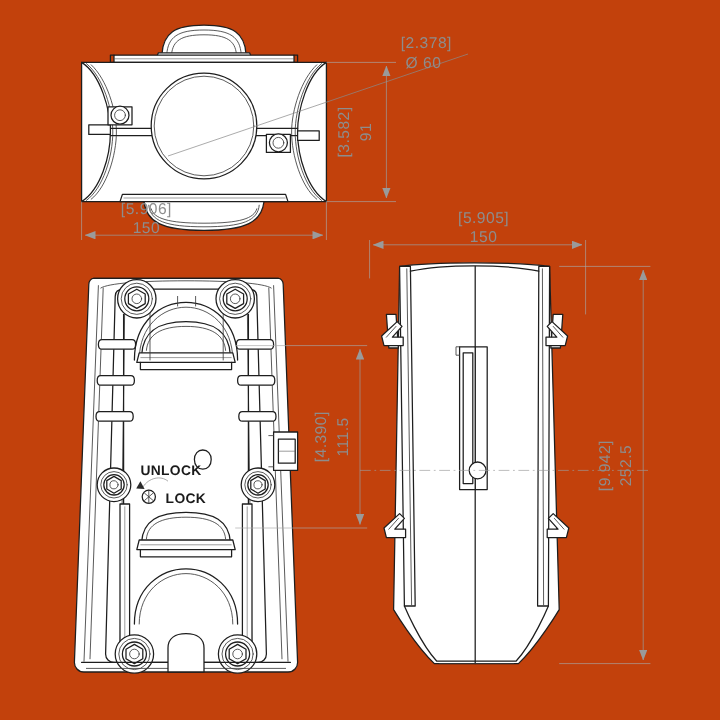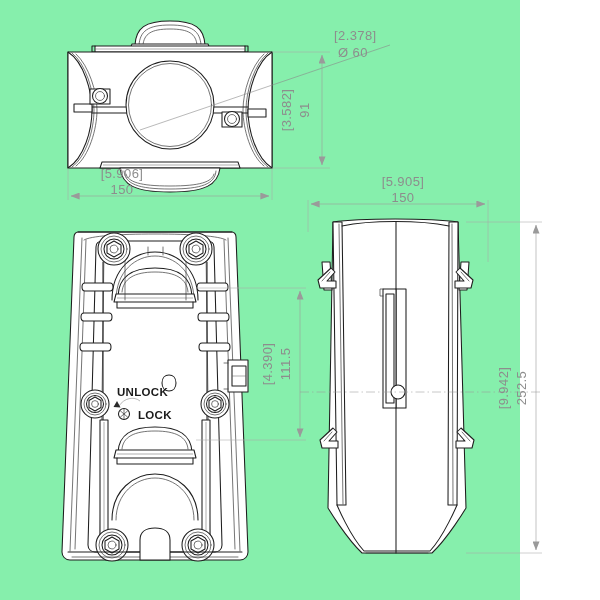--- a/index.html
+++ b/index.html
@@ -1,21 +1,21 @@
 <!DOCTYPE html>
 <html><head>
 <meta charset="utf-8">
 <style>
   html,body{margin:0;padding:0;background:#ffffff;}
   body{
     font-family:"Liberation Sans", sans-serif;
     width:600px;height:600px;overflow:hidden;
   }
   #sheet{
-    position:relative;width:520px;height:600px;background:#86efac;
+    position:relative;width:600px;height:600px;background:#c2410c;
   }
   #sheet svg{display:block;position:absolute;top:0;left:0;}
   .dimtext{
     font-family:"Liberation Sans", sans-serif;
     font-size:13px;
     fill:#8d8d8d;
     letter-spacing:0.4px;
   }
   .labeltext{
     font-family:"Liberation Sans", sans-serif;

